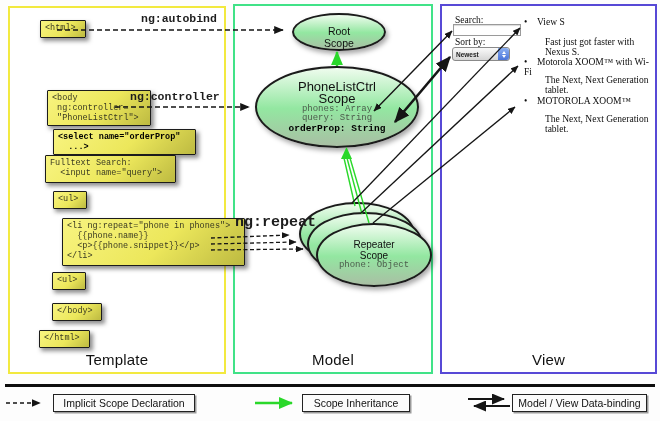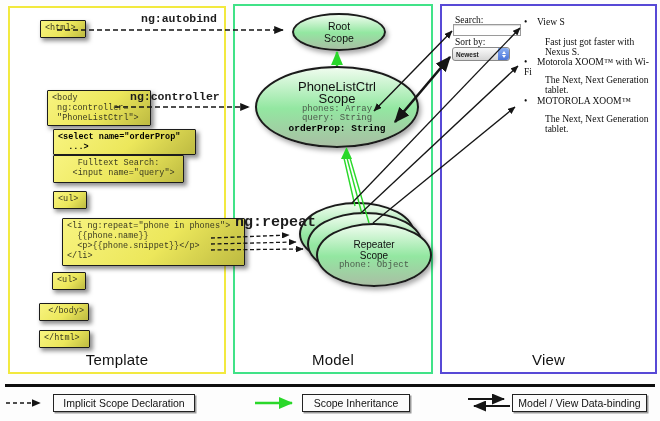--- a/index.html
+++ b/index.html
@@ -17,42 +17,42 @@
   
   .code-box{position:absolute;z-index:3;white-space:pre;
             font:8.5px/10px "Liberation Mono",monospace;color:#3a3a22;
             background:linear-gradient(135deg,#f8f480 0%,#ece75b 55%,#bdba41 100%);
             border:1.5px solid #1c1c1c;border-radius:1px;
             box-shadow:2.5px 3px 4px rgba(50,50,50,.55);padding:2px 4px;margin-left:27px;}
   .code-box.bold{font-weight:bold;color:#000;}
   #box-html{left:13px;top:20px;width:36px;height:12px;}
   #box-body{left:20px;top:90px;width:94px;height:30px;}
   #box-select{left:26px;top:129px;width:133px;height:20px;}
-  #box-fulltext{left:26px;top:155px;width:121px;height:22px;text-align:center;}
+  #box-fulltext{left:18px;top:155px;width:121px;height:22px;}
   #box-ul1{left:26px;top:191px;width:24px;height:12px;}
   #box-li{left:35px;top:218px;width:173px;height:42px;}
   #box-ul2{left:25px;top:272px;width:24px;height:12px;}
-  #box-bodyclose{left:12px;top:303px;width:40px;height:12px;text-align:right;}
+  #box-bodyclose{left:25px;top:303px;width:40px;height:12px;}
   #box-htmlclose{left:12px;top:330px;width:41px;height:12px;}
 
   
   .ng-label{position:absolute;z-index:4;font:bold 11.5px/12px "Liberation Mono",monospace;color:#1d1d1d;}
   #lbl-autobind{left:141px;top:13px;}
   #lbl-controller{left:130px;top:91px;}
   #lbl-repeat{left:235px;top:217px;font-size:15px;}
 
   
   .scope{position:absolute;border-radius:50%;border:2px solid #1b1b1b;z-index:2;
          background:linear-gradient(180deg,#effcee 0%,#93e7a1 52%,#a9bfa4 100%);
          box-shadow:2px 3px 5px rgba(0,0,0,.35);
          display:flex;flex-direction:column;align-items:center;justify-content:center;}
   .scope-title{white-space:pre;text-align:center;font-size:10.5px;line-height:12px;color:#101010;}
   .scope-props{white-space:pre;text-align:right;font:9px/9.5px "Liberation Mono",monospace;color:#4c5c4c;margin-top:0;}
   .scope-prop-bold{white-space:pre;font:bold 9.5px/10px "Liberation Mono",monospace;color:#000;}
-  #scope-root{left:292px;top:13px;width:90px;height:34px;}
+  #scope-root{left:292px;top:13px;width:90px;height:34px;justify-content:flex-end;}
   #scope-phonelist{left:255px;top:66px;width:160px;height:78px;}
   #scope-phonelist .scope-title{font-size:13px;}
   .rep{width:112px;height:60px;}
   #scope-rep-back{left:299px;top:202px;}
   #scope-rep-mid{left:307px;top:212px;}
   #scope-rep-front{left:316px;top:223px;z-index:3;}
   #scope-rep-front .scope-title{font-size:10px;line-height:11px;}
 
   
   .serif{font-family:"Liberation Serif",serif;color:#0d0d0d;}

